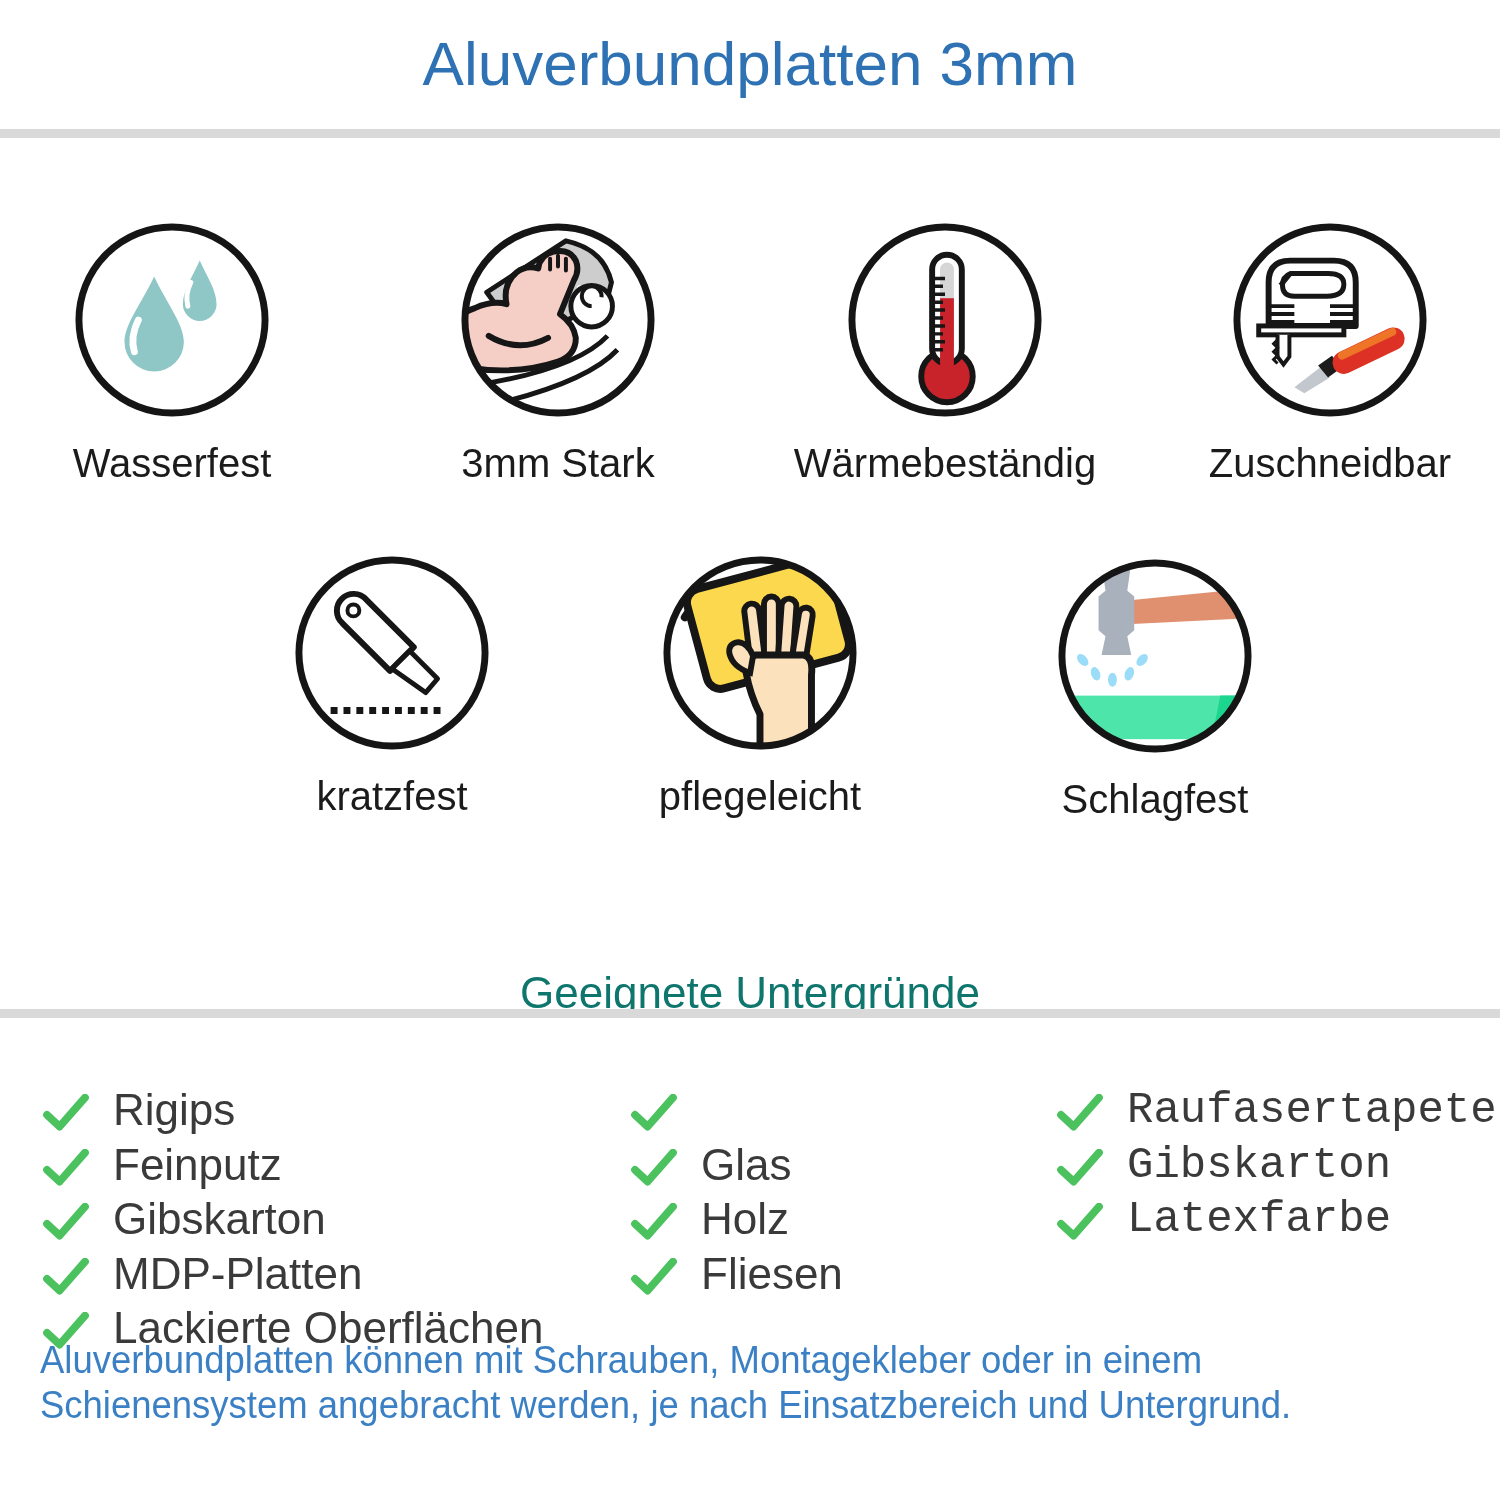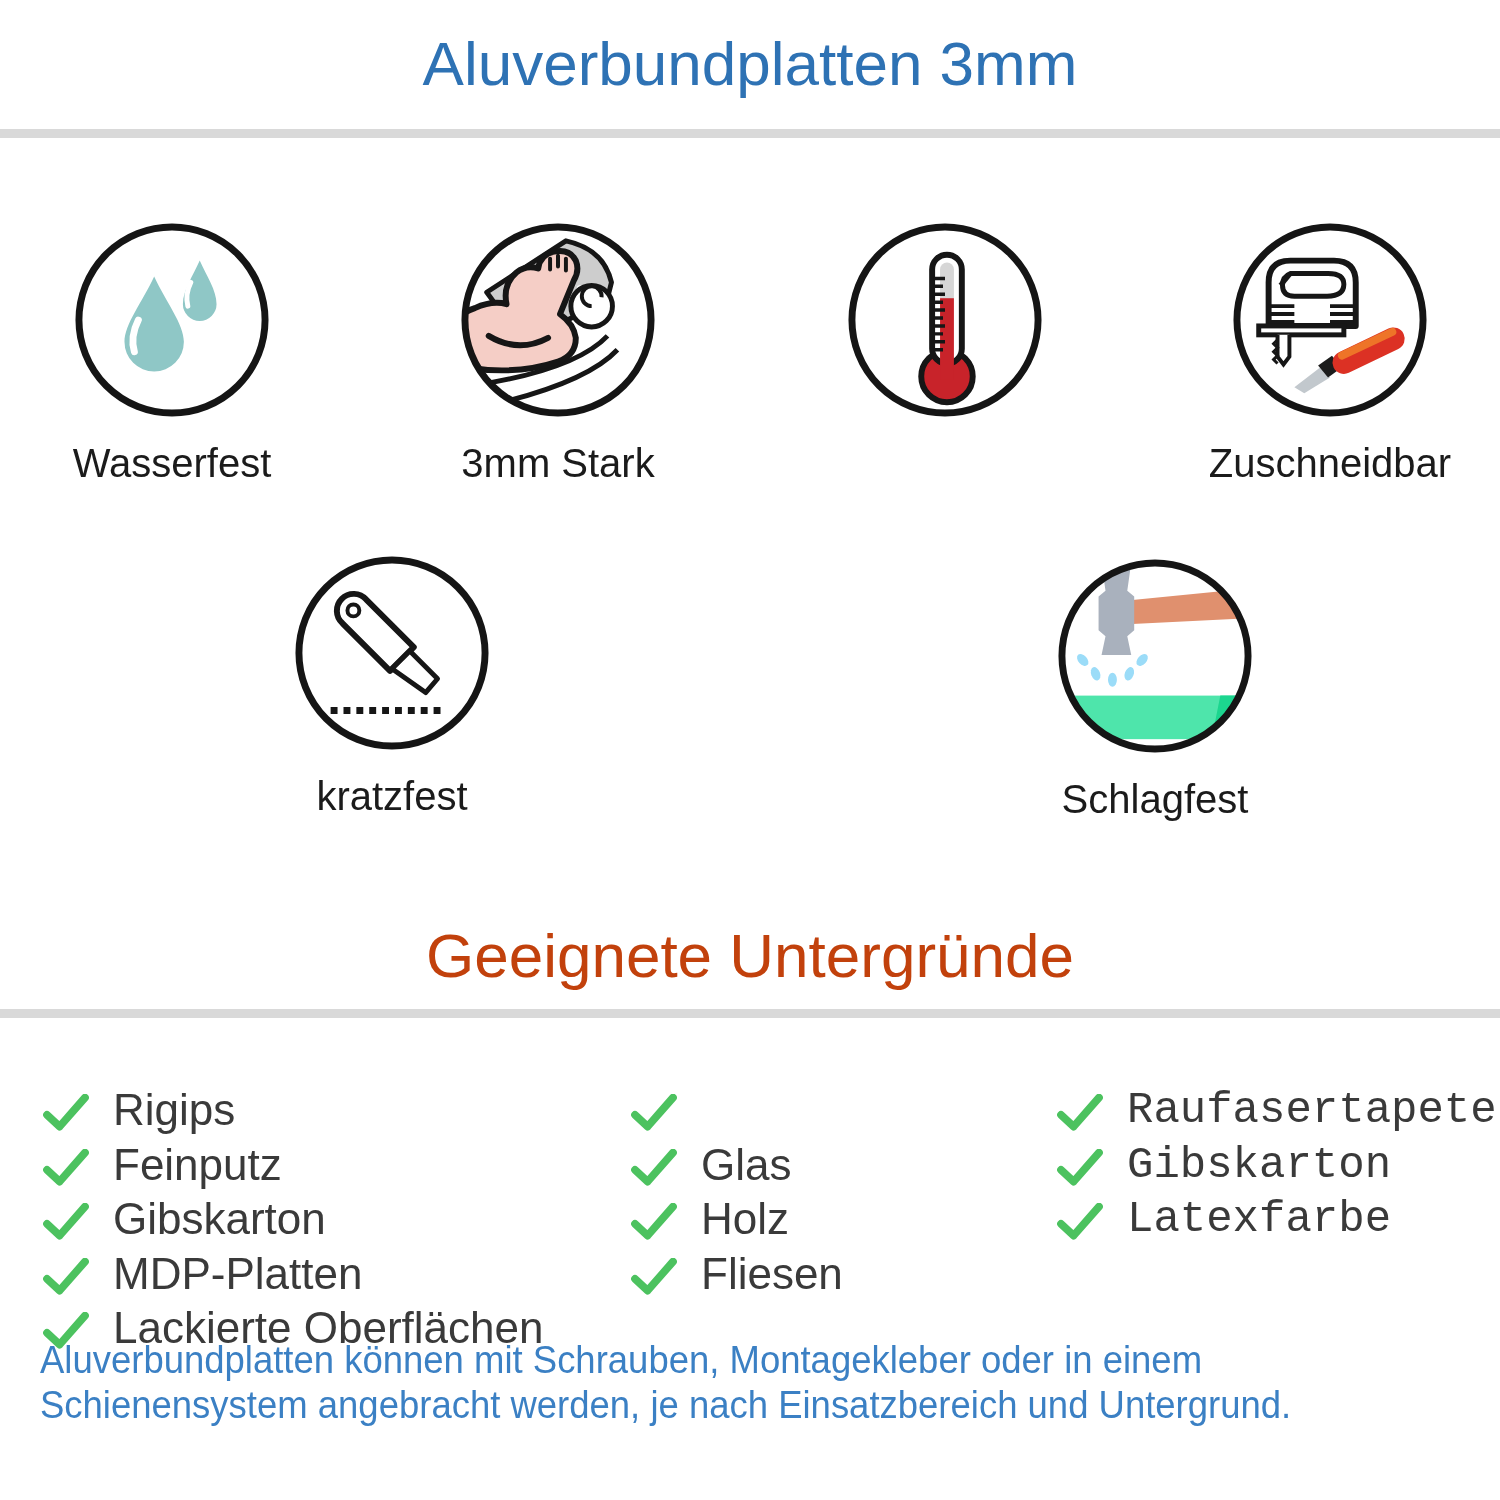--- a/index.html
+++ b/index.html
@@ -1,20 +1,20 @@
 <!DOCTYPE html>
 <html lang="de"><head>
 <meta charset="utf-8">
 <style>
   html,body{margin:0;padding:0;background:#fff;}
   .canvas{position:relative;width:1500px;height:1500px;background:#fff;overflow:hidden;
           font-family:"Liberation Sans","DejaVu Sans",sans-serif;}
   .title{position:absolute;left:0;width:100%;text-align:center;font-weight:400;white-space:nowrap;}
   #title1{top:28px;font-size:62px;color:#2E72B4;}
-  #title2{top:920px;font-size:62px;color:#c2410c;}
+  #title2{top:968px;font-size:44px;color:#0f766e;}
   .divider{position:absolute;left:0;width:100%;height:9px;background:#D9D9D9;}
   #divider1{top:129px;}
   #divider2{top:1009px;}
   .feature{position:absolute;width:360px;text-align:center;}
   .feature svg.badge{display:block;margin:0 auto;}
   .feature-label{margin-top:22px;font-size:40px;color:#1B1B1B;white-space:nowrap;}
   .subcol{position:absolute;top:1072px;list-style:none;margin:11px;padding:0;}
   #col1{left:28px;} #col2{left:616px;} #col3{left:1042px;font-family:Liberation Mono, monospace;}
   .sub{display:flex;align-items:center;height:54.5px;}
   .sub .check{width:46px;height:38px;margin:6px 24px 0 4px;flex:none;}
@@ -91,20 +91,21 @@
         </defs>
       <g clip-path="url(#c3)">
         <circle cx="102" cy="157" r="26" fill="#C8232A" stroke="#161616" stroke-width="6"></circle>
         <rect x="87" y="34" width="30" height="110" rx="15" fill="#fff" stroke="#161616" stroke-width="6"></rect>
         <rect x="95" y="42" width="14" height="42" rx="7" fill="#D6D6D6"></rect>
         <rect x="95" y="78" width="14" height="82" fill="#C8232A"></rect>
         <path d="M88,58 h12 M88,66 h10 M88,74 h12 M88,82 h10 M88,90 h12 M88,98 h10 M88,106 h12 M88,114 h10 M88,122 h12 M88,130 h10" stroke="#161616" stroke-width="3.5"></path>
       </g>
       <circle cx="100" cy="100" r="94" fill="none" stroke="#151515" stroke-width="7"></circle>
     </svg>
+    <div class="feature-label">Wärmebeständig</div>
   </div>
 
   <div class="feature" style="left:1150px;top:221px">
     <svg class="badge" width="198" height="198" viewBox="0 0 200 200">
       <defs>
           <clipPath id="c4">
             <circle cx="100" cy="100" r="92"></circle>
           </clipPath>
         </defs>
       <g clip-path="url(#c4)">
@@ -136,20 +137,42 @@
         <path d="M50,70 A17,17 0 1 1 74,46 L122,94 L98,118 Z" fill="#fff" stroke="#161616" stroke-width="6" stroke-linejoin="round"></path>
         <circle cx="61" cy="57" r="6" fill="#fff" stroke="#161616" stroke-width="4"></circle>
         <polygon points="118,98 146,126 134,140 100,116" fill="#fff" stroke="#161616" stroke-width="5" stroke-linejoin="round"></polygon>
         <line x1="38" y1="158" x2="150" y2="158" stroke="#161616" stroke-width="7" stroke-dasharray="7 6"></line>
       </g>
       <circle cx="100" cy="100" r="94" fill="none" stroke="#151515" stroke-width="7"></circle>
     </svg>
     <div class="feature-label">kratzfest</div>
   </div>
 
+  <div class="feature" style="left:580px;top:554px">
+    <svg class="badge" width="198" height="198" viewBox="0 0 200 200">
+      <defs>
+          <clipPath id="c6">
+            <circle cx="100" cy="100" r="92"></circle>
+          </clipPath>
+        </defs>
+      <g clip-path="url(#c6)">
+        <path d="M24,64 Q36,44 58,36" stroke="#161616" stroke-width="8" fill="none" stroke-linecap="round"></path>
+        <path d="M46,86 L62,72" stroke="#161616" stroke-width="8" stroke-linecap="round"></path>
+        <rect x="34" y="18" width="148" height="104" rx="14" transform="rotate(-15 108 70)" fill="#FBD84D" stroke="#161616" stroke-width="8" stroke-linejoin="round"></rect>
+        <rect x="87" y="50" width="15" height="62" rx="7.5" transform="rotate(-7 94 81)" fill="#FBE2BD" stroke="#161616" stroke-width="6"></rect>
+        <rect x="104" y="43" width="15" height="68" rx="7.5" fill="#FBE2BD" stroke="#161616" stroke-width="6"></rect>
+        <rect x="120" y="45" width="15" height="66" rx="7.5" transform="rotate(4 127 78)" fill="#FBE2BD" stroke="#161616" stroke-width="6"></rect>
+        <rect x="136" y="54" width="14" height="56" rx="7" transform="rotate(9 143 82)" fill="#FBE2BD" stroke="#161616" stroke-width="6"></rect>
+        <path d="M86,120 Q84,104 96,102 L144,102 Q154,104 152,122 L152,210 L100,210 L100,162 Q90,142 86,120 Z" fill="#FBE2BD" stroke="#161616" stroke-width="7" stroke-linejoin="round"></path>
+        <path d="M90,120 Q72,114 69,100 Q68,90 78,89 Q88,90 93,103 Z" fill="#FBE2BD" stroke="#161616" stroke-width="6"></path>
+      </g>
+      <circle cx="100" cy="100" r="94" fill="none" stroke="#151515" stroke-width="7"></circle>
+    </svg>
+    <div class="feature-label">pflegeleicht</div>
+  </div>
 
   <div class="feature" style="left:975px;top:557px">
     <svg class="badge" width="198" height="198" viewBox="0 0 200 200">
       <defs>
           <clipPath id="c7">
             <circle cx="100" cy="100" r="92"></circle>
           </clipPath>
         </defs>
       <g clip-path="url(#c7)">
         <rect x="4" y="140" width="192" height="44" fill="#4EE5AB"></rect>

